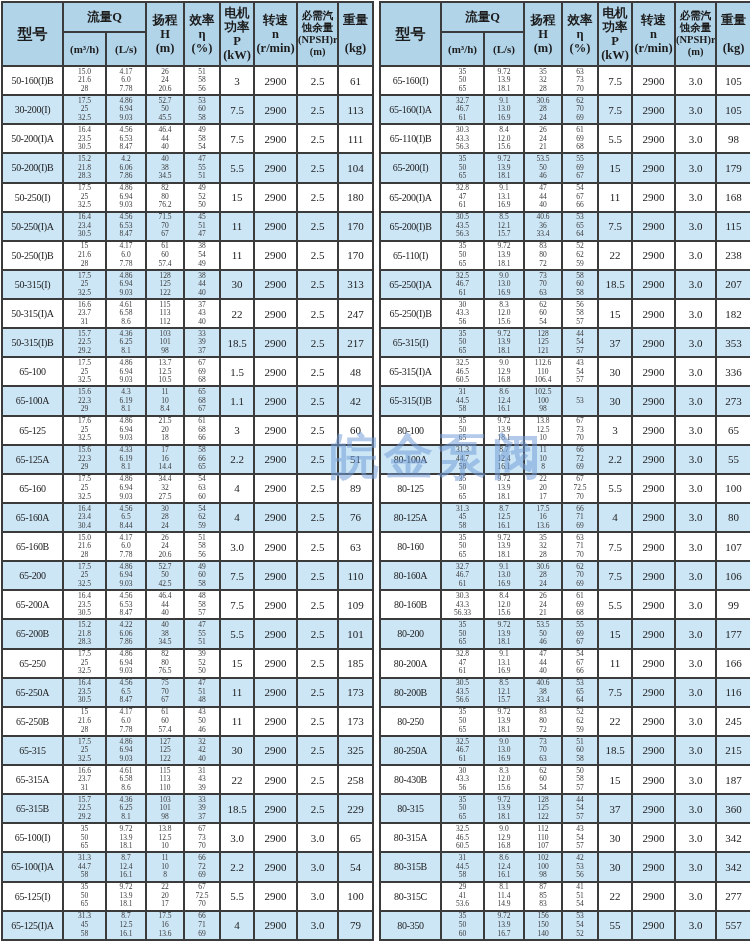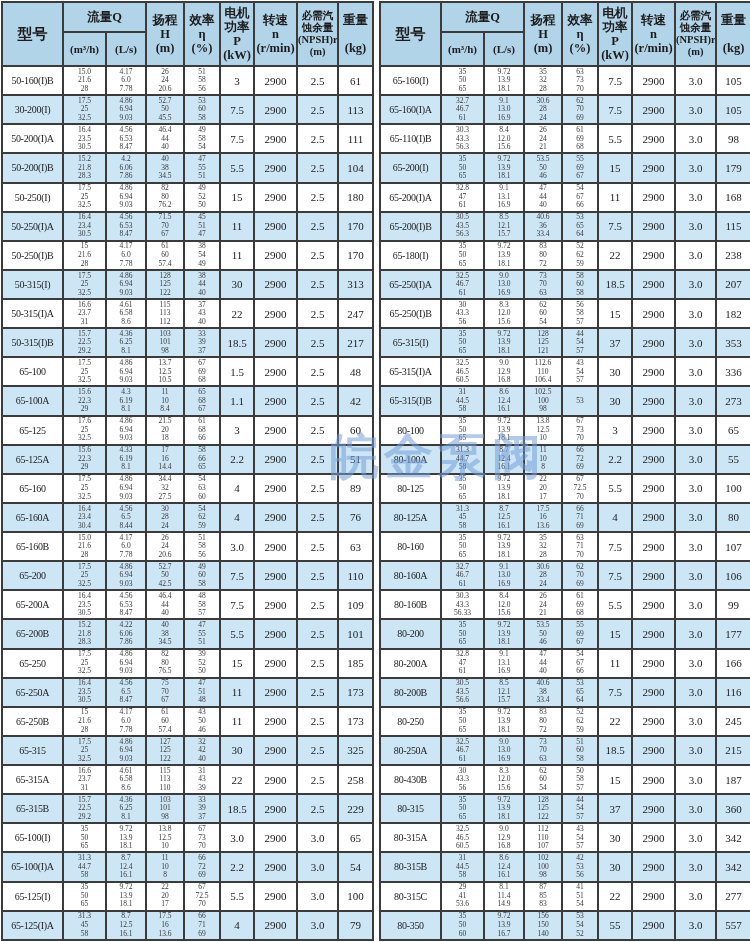--- a/index.html
+++ b/index.html
@@ -805,21 +805,21 @@
 33.4</td>
     <td class="tri">53
 65
 64</td>
     <td class="single">7.5</td>
     <td class="single">2900</td>
     <td class="single">3.0</td>
     <td class="single">115</td>
   </tr>
         <tr>
-    <td class="model">65-180(I)</td>
+    <td class="model">65-110(I)</td>
     <td class="tri">35
 50
 65</td>
     <td class="tri">9.72
 13.9
 18.1</td>
     <td class="tri">83
 80
 72</td>
     <td class="tri">52

